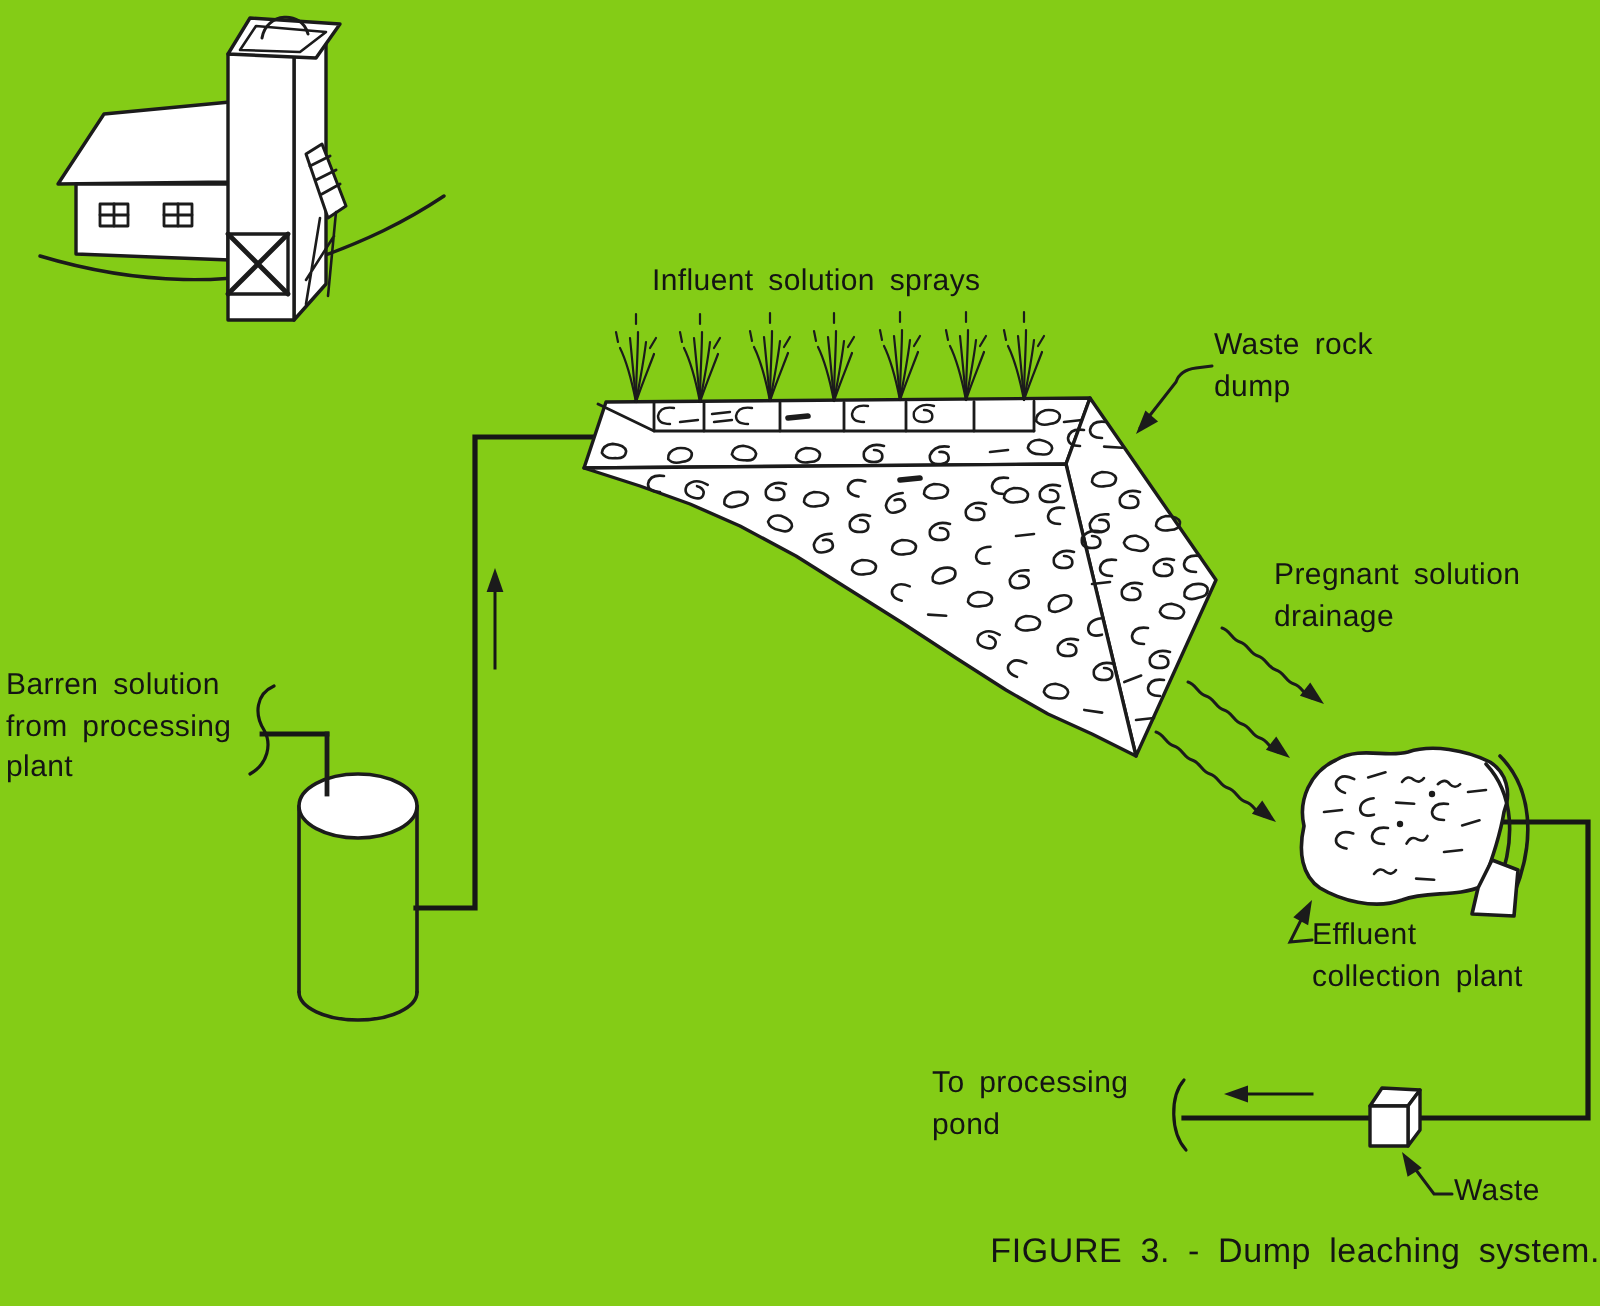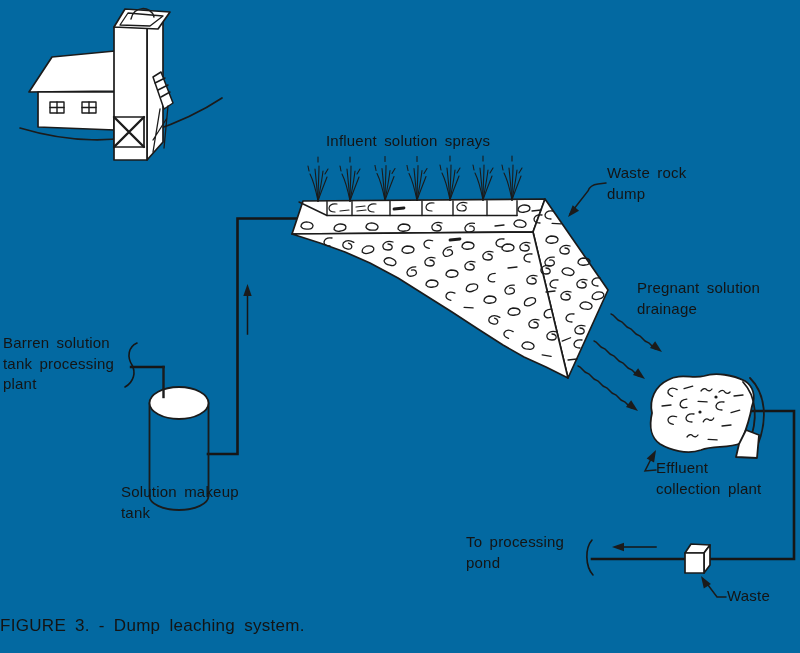--- a/index.html
+++ b/index.html
@@ -1,21 +1,21 @@
 <!DOCTYPE html>
 <html><head>
 <meta charset="utf-8">
 <style>
   html,body{margin:0;padding:0;background:#ffffff;}
-  .stage{position:relative;width:800px;height:653px;background:#0369a1;overflow:hidden;
+  .stage{position:relative;width:800px;height:653px;background:#84cc16;overflow:hidden;
          font-family:"Liberation Sans",sans-serif;}
   .stage svg{position:absolute;left:0;top:0;}
   .lbl{position:absolute;font-size:15px;line-height:1.38;color:#141414;
        white-space:pre-line;word-spacing:3px;letter-spacing:.2px;}
-  .cap{position:absolute;left:0;right:0;top:616px;text-align:left;
+  .cap{position:absolute;left:0;right:0;top:616px;text-align:right;
        font-size:17px;color:#141414;word-spacing:4px;letter-spacing:.3px;}
 </style>
 </head>
 <body>
 
 <div class="stage">
 
 <svg width="800" height="653" viewBox="0 0 800 653">
   <defs>
     <path id="ra" d="M-6,1 Q-6,-3 -1,-4 Q5,-4 6,-1 Q6,3 1,3 Q-4,4 -6,1"></path>
@@ -254,24 +254,22 @@
     </g>
   </g>
 </svg>
 
 <div class="lbl" style="left:326px;top:131px">Influent solution sprays</div>
 <div class="lbl" style="left:607px;top:163px">Waste rock
 dump</div>
 <div class="lbl" style="left:637px;top:278px">Pregnant solution
 drainage</div>
 <div class="lbl" style="left:3px;top:333px">Barren solution
-tank processing
+from processing
 plant</div>
-<div class="lbl" style="left:121px;top:482px">Solution makeup
-tank</div>
 <div class="lbl" style="left:656px;top:458px">Effluent
 collection plant</div>
 <div class="lbl" style="left:466px;top:532px">To processing
 pond</div>
 <div class="lbl" style="left:727px;top:586px">Waste</div>
 <div class="cap">FIGURE 3. - Dump leaching system.</div>
 
 </div>
 
 </body></html>

